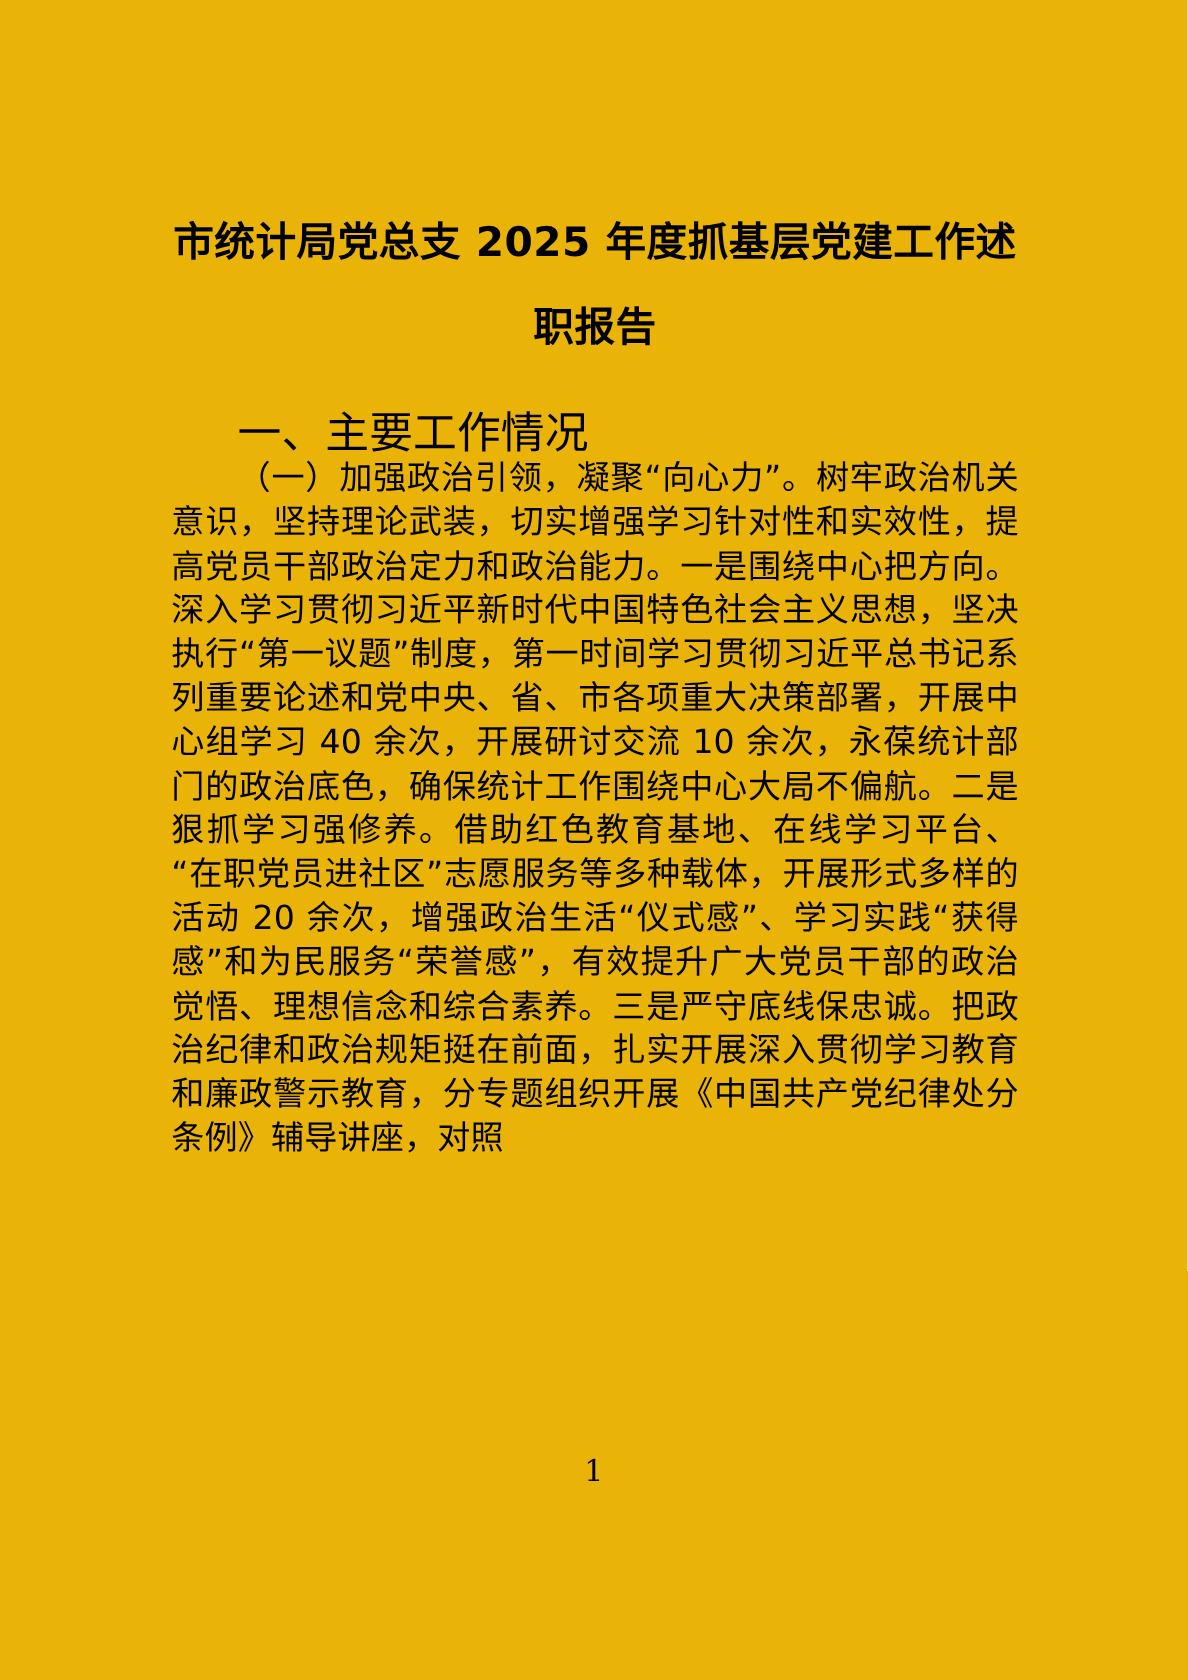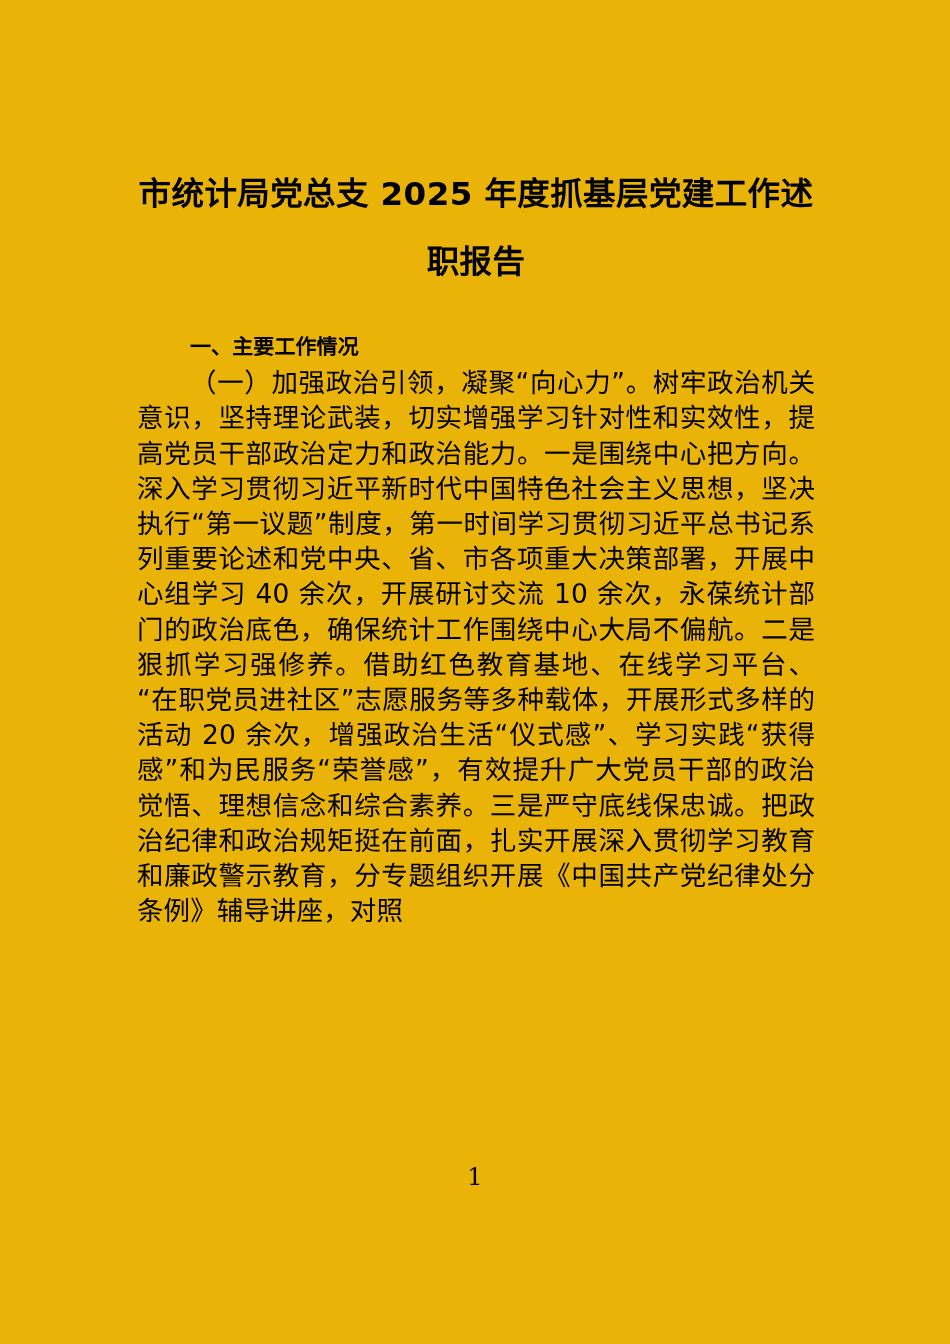--- a/index.html
+++ b/index.html
@@ -51,23 +51,23 @@
     line-height: 35.2px;
     text-align: justify;
     text-justify: inter-ideograph;
     text-indent: 53px;
     word-break: break-all;
     letter-spacing: 0.1px;
   }
 
   p.heading {
     margin: 0;
-    font-size: 21px;
+    font-size: 35px;
     line-height: 35.2px;
-    font-weight: bold;
+    font-weight: normal;
     text-indent: 53px;
     word-break: break-all;
     letter-spacing: 0.1px;
   }
 
   
   .page-number {
     position: absolute;
     left: 0;
     right: 0;

